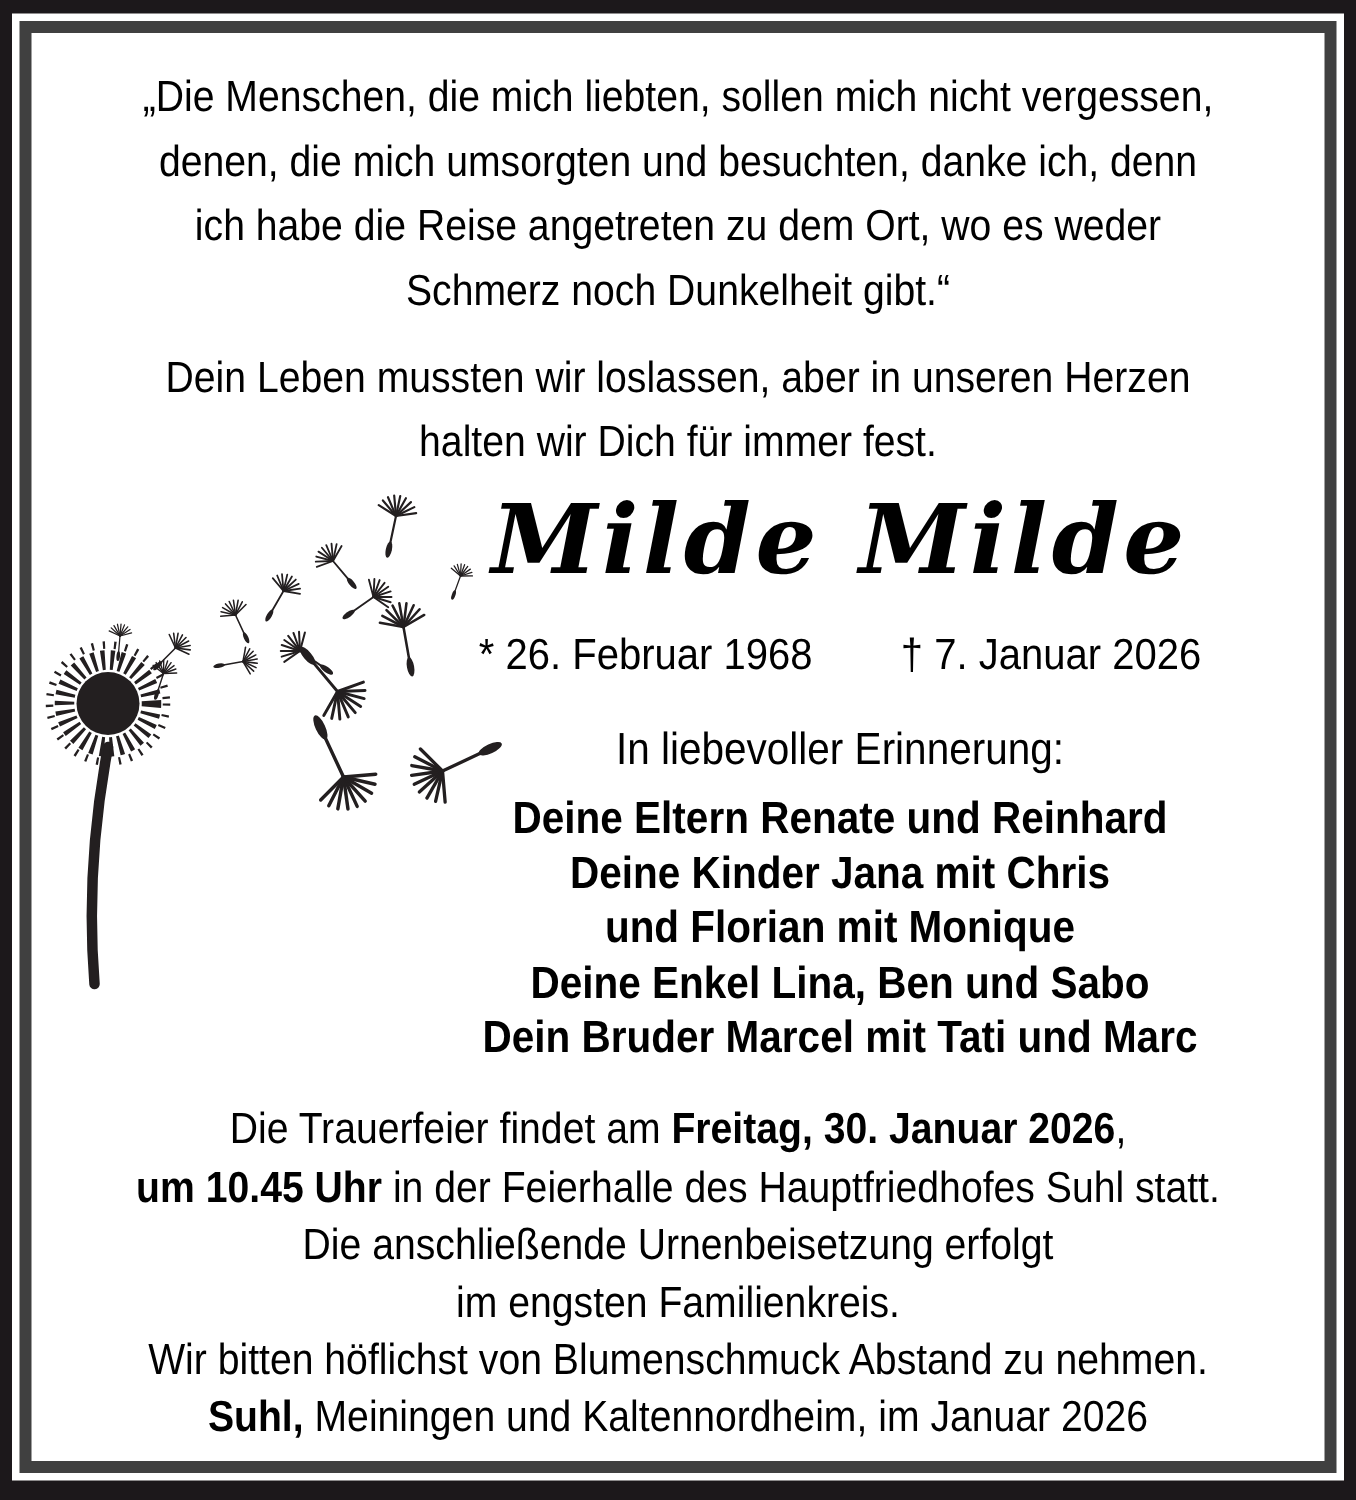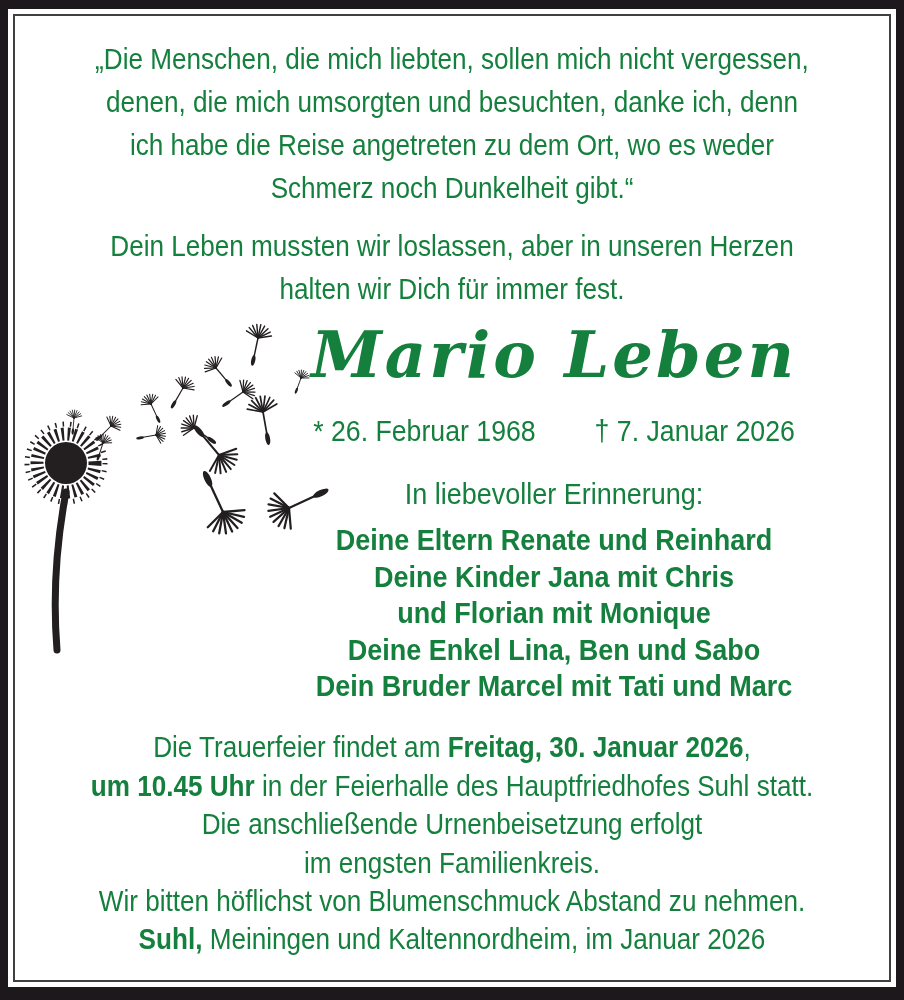--- a/index.html
+++ b/index.html
@@ -18,22 +18,22 @@
     width: 100%; height: 100%;
     box-sizing: border-box;
     background: #ffffff;
     padding: 5px;
   }
   .page {
     position: relative;
     width: 100%; height: 100%;
     box-sizing: border-box;
     background: #ffffff;
-    border: 2px solid #404040;
-    color: #15803d;
+    border: 8px solid #404040;
+    color: #000000;
     overflow: hidden;
   }
   .cond { transform: scaleX(0.9); transform-origin: 50% 50%; }
   .block { position: absolute; left: 0; right: 0; text-align: center; }
 
   .quote   { top: 22px;  font-size: 29px; line-height: 43px; }
   .intro   { top: 209px; font-size: 29px; line-height: 43px; }
 
   .name {
     position: absolute; top: 297px; left: 194px; width: 690px;
@@ -119,21 +119,21 @@
         <div>denen, die mich umsorgten und besuchten, danke ich, denn</div>
         <div>ich habe die Reise angetreten zu dem Ort, wo es weder</div>
         <div>Schmerz noch Dunkelheit gibt.“</div>
       </div>
 
       <div class="block intro cond">
         <div>Dein Leben mussten wir loslassen, aber in unseren Herzen</div>
         <div>halten wir Dich für immer fest.</div>
       </div>
 
-      <div class="name">Mario Leben</div>
+      <div class="name">Milde Milde</div>
 
       <div class="dates">
         <span>* 26. Februar 1968</span>
         <span>† 7. Januar 2026</span>
       </div>
 
       <div class="mem-head cond">In liebevoller Erinnerung:</div>
 
       <div class="mourners cond">
         <div>Deine Eltern Renate und Reinhard</div>

